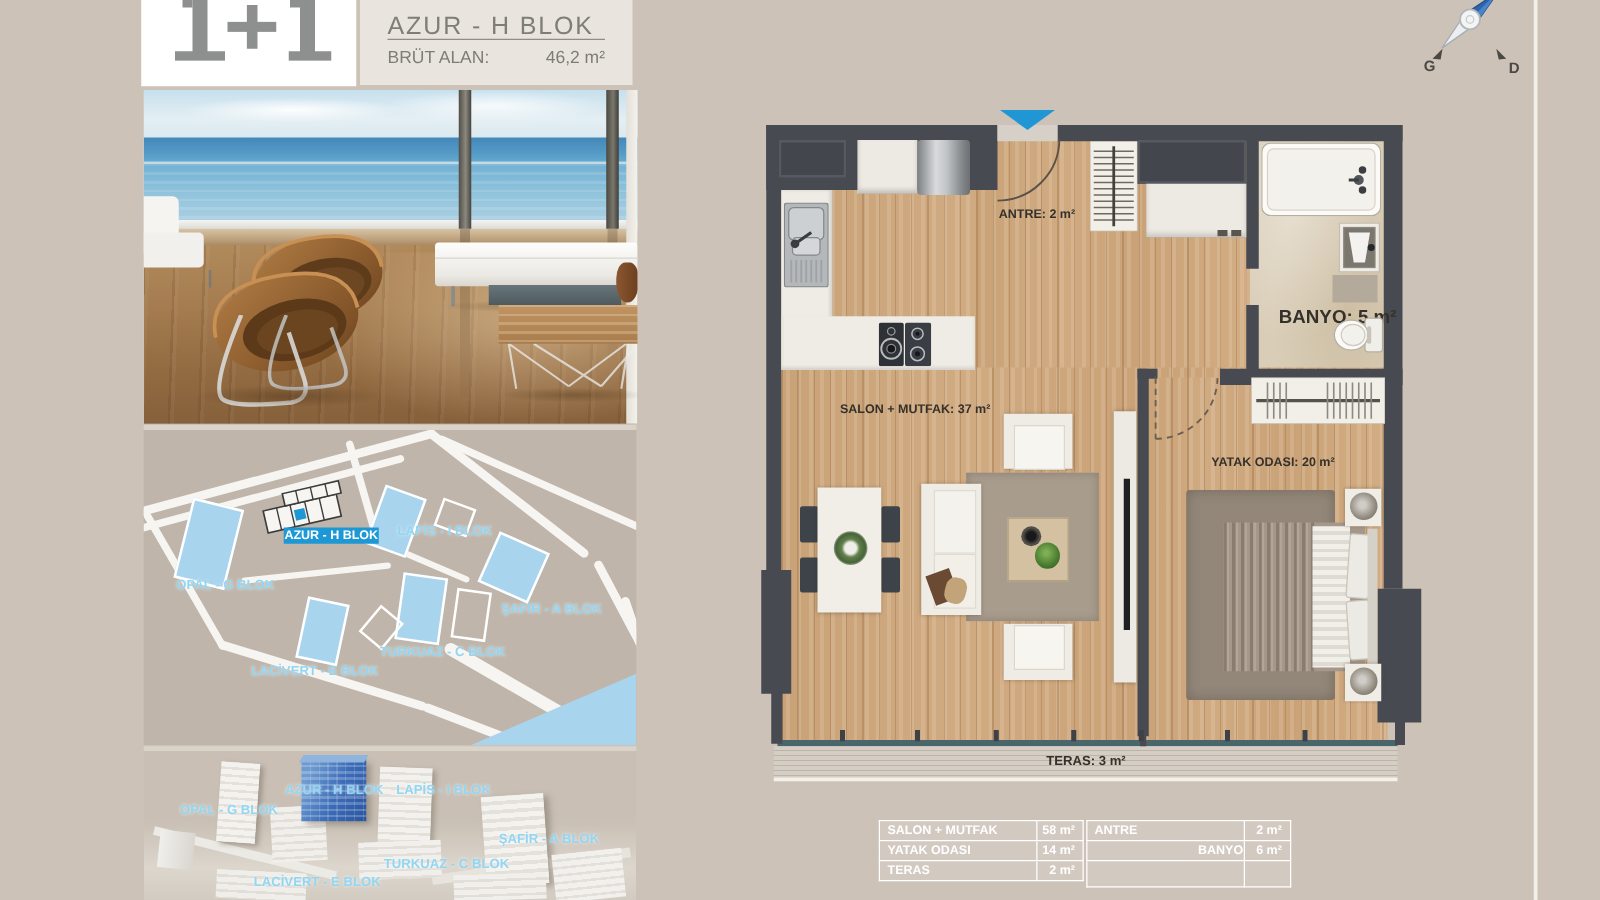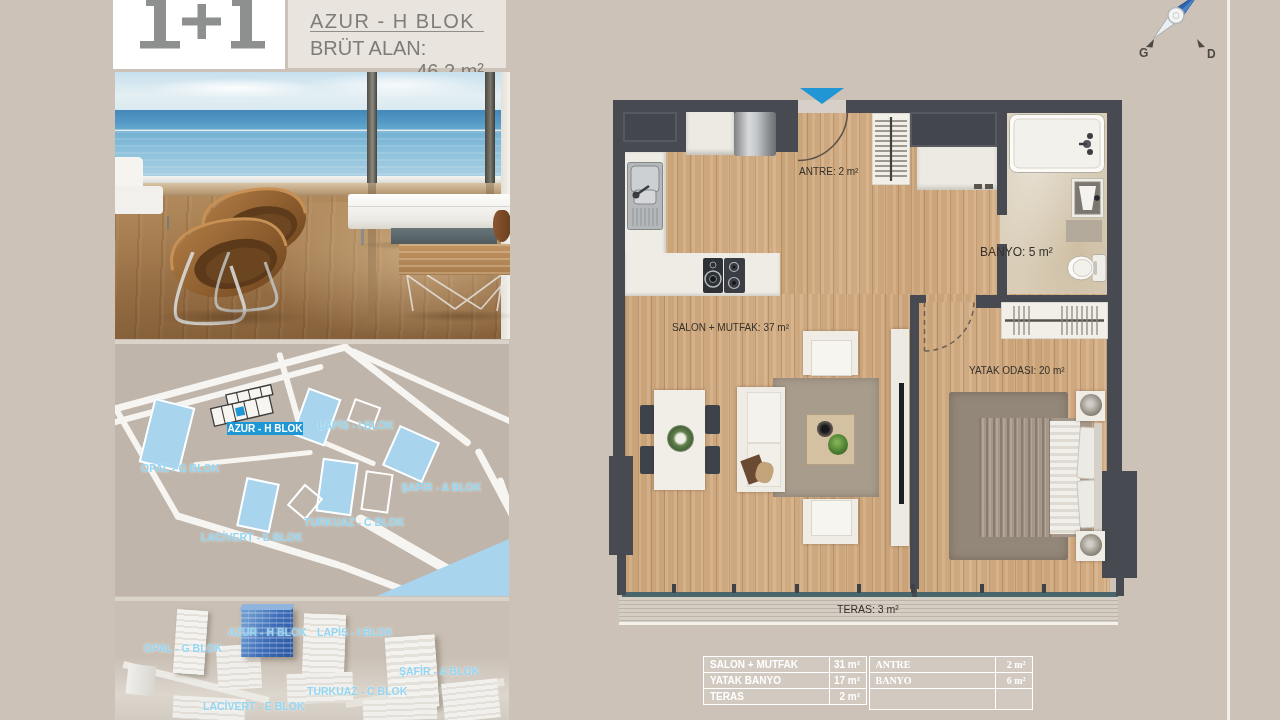--- a/index.html
+++ b/index.html
@@ -1,19 +1,19 @@
 <!DOCTYPE html>
 <html><head>
 <meta charset="utf-8">
 <style>
   html,body{margin:0;padding:0;}
   body{width:1280px;height:720px;position:relative;overflow:hidden;
        background:#ccc2b7;font-family:"Liberation Sans",sans-serif;}
   .abs{position:absolute;}
-  .lbl{position:absolute;font-weight:normal;color:#35312a;white-space:nowrap;}
+  .lbl{position:absolute;font-weight:bold;color:#35312a;white-space:nowrap;}
 </style>
 </head>
 <body>
 
 <div class="abs" style="left:0;top:0;width:1280px;height:720px;background:#ccc2b7;"></div>
 
 <div class="abs" style="left:1227px;top:0;width:3px;height:720px;background:#f2efe9;"></div>
 
 <div class="abs" style="left:113px;top:0;width:172px;height:69px;background:#ffffff;"></div>
 
@@ -29,21 +29,21 @@
     <rect x="118" y="41" width="34" height="7.5"></rect>
   </g>
 </svg>
 
 <div class="abs" style="left:288px;top:0;width:218px;height:68px;background:#e9e5de;"></div>
 
 <div class="abs" style="left:310px;top:9.5px;width:176px;font-size:20px;color:#7e7d78;letter-spacing:1.5px;font-family:'Liberation Sans',sans-serif;">AZUR - H BLOK</div>
 
 <div class="abs" style="left:310px;top:31px;width:174px;height:1px;background:#8e8d87;"></div>
 
-<div class="abs" style="left:310px;top:37px;width:174px;font-size:20px;color:#7d7c77;">BRÜT ALAN:<span style="float:right">46,2 m²</span></div>
+<div class="abs" style="left:310px;top:37px;width:174px;font-size:14px;color:#7d7c77;">BRÜT ALAN:<span style="float:right">46,2 m²</span></div>
 
 <div class="abs" style="left:115px;top:72px;width:395px;height:267px;overflow:hidden;background:#d7e8ef;">
 
   <div class="abs" style="left:0;top:0;width:395px;height:39px;background:linear-gradient(180deg,#c7e0ee,#e4eff3 60%,#d9e9f0);"></div>
 
   <div class="abs" style="left:30px;top:6px;width:180px;height:20px;background:radial-gradient(ellipse,rgba(255,255,255,.95),rgba(255,255,255,0) 70%);"></div>
   <div class="abs" style="left:190px;top:0px;width:180px;height:26px;background:radial-gradient(ellipse,rgba(250,252,253,.9),rgba(255,255,255,0) 70%);"></div>
 
   <div class="abs" style="left:0;top:38px;width:395px;height:20px;background:linear-gradient(180deg,#4487b9,#549ac6 60%,#66a9cf);"></div>
 
@@ -398,21 +398,21 @@
   <line x1="19" y1="4" x2="19" y2="68" stroke="#44413b" stroke-width="2.2"></line>
 </svg>
 
 <div class="abs" style="left:910px;top:112px;width:87px;height:35px;background:#43474d;box-shadow:inset 0 0 0 2px #565a60;"></div>
 
 <div class="abs" style="left:917px;top:147px;width:80px;height:43px;background:#edeae3;box-shadow:inset 0 -3px 4px rgba(0,0,0,.15);"></div>
 
 <div class="abs" style="left:974px;top:184px;width:8px;height:5px;background:#5a564e;"></div>
 <div class="abs" style="left:985px;top:184px;width:8px;height:5px;background:#5a564e;"></div>
 
-<div class="lbl" style="left:980px;top:245px;font-size:12px;">BANYO: 5 m²</div>
+<div class="lbl" style="left:1023px;top:245px;font-size:15px;">BANYO: 5 m²</div>
 
 <svg class="abs" style="left:1009px;top:114px;" width="96" height="59">
   <rect x="0.5" y="0.5" width="95" height="58" rx="7" fill="#fbfaf7" stroke="#b4afa5"></rect>
   <rect x="5" y="5" width="86" height="49" rx="5" fill="#f3f1ec" stroke="#d8d3c9"></rect>
   <circle cx="81" cy="22" r="3" fill="#3c3e42"></circle>
   <circle cx="81" cy="38" r="3" fill="#3c3e42"></circle>
   <circle cx="78" cy="30" r="4" fill="#53565a"></circle>
   <path d="M78 30 L70 30" stroke="#3c3e42" stroke-width="2.5"></path>
 </svg>
 
@@ -524,43 +524,43 @@
 <div class="abs" style="left:857px;top:584px;width:4px;height:9px;background:#3e4246;"></div>
 <div class="abs" style="left:911px;top:584px;width:4px;height:9px;background:#3e4246;"></div>
 <div class="abs" style="left:980px;top:584px;width:4px;height:9px;background:#3e4246;"></div>
 <div class="abs" style="left:1042px;top:584px;width:4px;height:9px;background:#3e4246;"></div>
 
 <div class="abs" style="left:703px;top:656px;width:164px;height:48px;">
   <table style="border-collapse:collapse;width:164px;height:48px;font-family:'Liberation Sans',sans-serif;">
     <tbody>
         <tr style="height:16px;">
       <td style="border:1px solid #fff;background:rgba(255,255,255,.13);color:#fff;font-size:10px;font-weight:bold;padding:0 0 0 6px;width:119px;">SALON + MUTFAK</td>
-      <td style="border:1px solid #fff;background:rgba(255,255,255,.13);color:#fff;font-size:10px;font-weight:bold;text-align:right;padding:0 6px 0 0;">31 m²</td>
+      <td style="border:1px solid #fff;background:rgba(255,255,255,.13);color:#fff;font-size:10px;font-weight:bold;text-align:right;padding:0 6px 0 0;">58 m²</td>
     </tr>
     <tr style="height:16px;">
-      <td style="border:1px solid #fff;background:rgba(255,255,255,.13);color:#fff;font-size:10px;font-weight:bold;padding:0 0 0 6px;">YATAK BANYO</td>
-      <td style="border:1px solid #fff;background:rgba(255,255,255,.13);color:#fff;font-size:10px;font-weight:bold;text-align:right;padding:0 6px 0 0;">17 m²</td>
+      <td style="border:1px solid #fff;background:rgba(255,255,255,.13);color:#fff;font-size:10px;font-weight:bold;padding:0 0 0 6px;">YATAK ODASI</td>
+      <td style="border:1px solid #fff;background:rgba(255,255,255,.13);color:#fff;font-size:10px;font-weight:bold;text-align:right;padding:0 6px 0 0;">14 m²</td>
     </tr>
     <tr style="height:16px;">
       <td style="border:1px solid #fff;background:rgba(255,255,255,.13);color:#fff;font-size:10px;font-weight:bold;padding:0 0 0 6px;">TERAS</td>
       <td style="border:1px solid #fff;background:rgba(255,255,255,.13);color:#fff;font-size:10px;font-weight:bold;text-align:right;padding:0 6px 0 0;">2 m²</td>
     </tr>
   </tbody>
     </table>
 </div>
 
 <div class="abs" style="left:868.5px;top:656px;width:164px;height:48px;">
-  <table style="border-collapse:collapse;width:164px;height:48px;font-family:Liberation Serif, serif;">
+  <table style="border-collapse:collapse;width:164px;height:48px;font-family:Liberation Sans, sans-serif;">
     <tbody>
         <tr style="height:16px;">
       <td style="border:1px solid #fff;background:rgba(255,255,255,.13);color:#fff;font-size:10px;font-weight:bold;padding:0 0 0 6px;width:119px;">ANTRE</td>
       <td style="border:1px solid #fff;background:rgba(255,255,255,.13);color:#fff;font-size:10px;font-weight:bold;text-align:right;padding:0 6px 0 0;">2 m²</td>
     </tr>
     <tr style="height:16px;">
-      <td style="border:1px solid #fff;background:rgba(255,255,255,.13);color:#fff;font-size:10px;font-weight:bold;padding:0 0 0 6px;">BANYO</td>
+      <td style="border:1px solid #fff;background:rgba(255,255,255,.13);color:#fff;font-size:10px;font-weight:bold;padding:0 0 0 6px;text-align:right;">BANYO</td>
       <td style="border:1px solid #fff;background:rgba(255,255,255,.13);color:#fff;font-size:10px;font-weight:bold;text-align:right;padding:0 6px 0 0;">6 m²</td>
     </tr>
     <tr style="height:16px;">
       <td style="border:1px solid #fff;background:rgba(255,255,255,.13);">&nbsp;</td>
       <td style="border:1px solid #fff;background:rgba(255,255,255,.13);">&nbsp;</td>
     </tr>
   </tbody>
     </table>
 </div>
 

